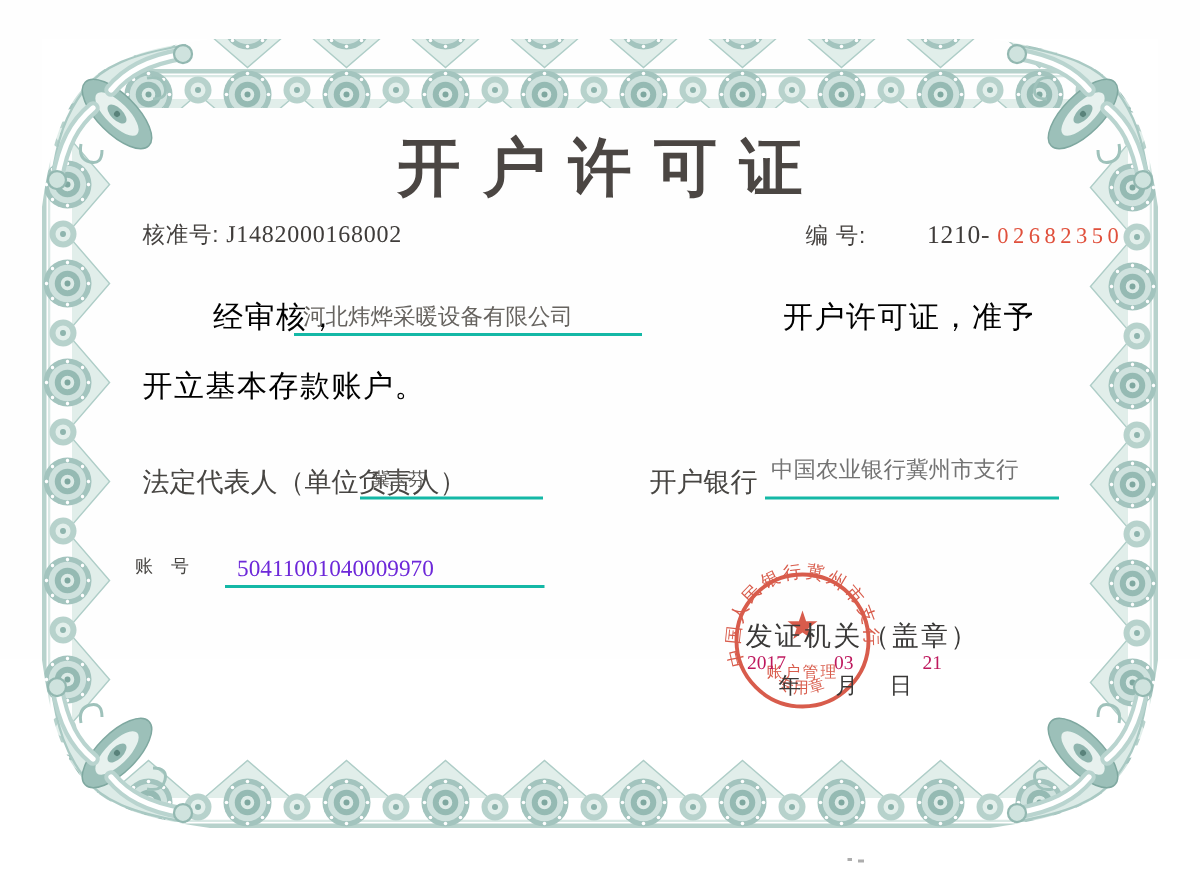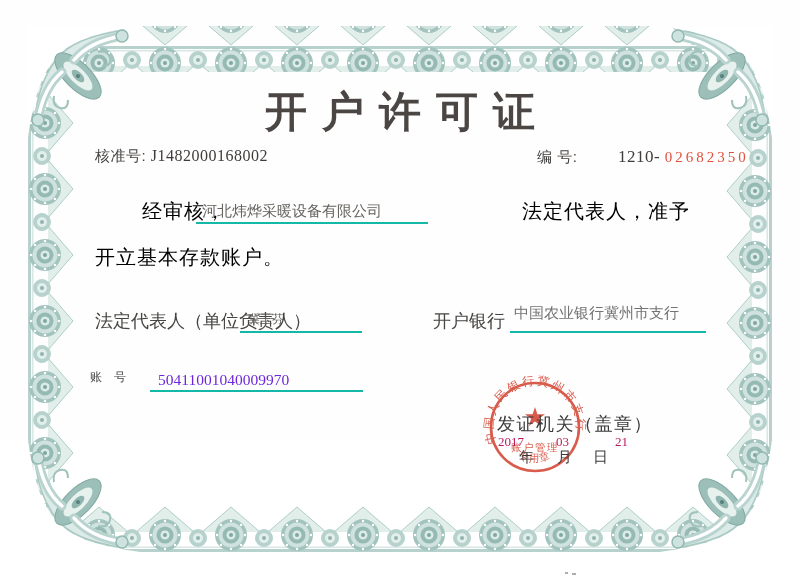--- a/index.html
+++ b/index.html
@@ -100,21 +100,21 @@
     <span class="num">J1482000168002</span>
   </div>
   <div class="abs meta" style="left:537px; top:147px;">
     <span>编 号:</span>
     <span class="num" style="font-size:17px;margin-left:36px;">1210-</span>
     <span class="rednum">02682350</span>
   </div>
 
   <div class="abs bodytext" style="left:142px; top:198px;">经审核，</div>
   <div class="abs fill fillserif" style="left:196px; top:202px; width:232px; height:22px; font-size:15px; padding-left:6px;">河北炜烨采暖设备有限公司</div>
-  <div class="abs bodytext" style="left:522px; top:198px;">法定代表人，准予</div>
+  <div class="abs bodytext" style="left:522px; top:198px;">开户许可证，准予</div>
   <div class="abs bodytext" style="left:95px; top:244px;">开立基本存款账户。</div>
 
   <div class="abs fieldlabel" style="left:95px; top:309px;">法定代表人（单位负责人）</div>
   <div class="abs fill fillserif" style="left:240px; top:311px; width:122px; height:22px; font-size:12px; padding-left:8px; color:#5c5a57;">冀玉芬</div>
   <div class="abs fieldlabel" style="left:433px; top:309px;">开户银行</div>
   <div class="abs fill fillserif" style="left:510px; top:304px; width:196px; height:29px; font-size:15px; padding-left:4px; color:#737373;">中国农业银行冀州市支行</div>
 
   <div class="abs fieldlabel" style="left:90px; top:369px; font-size:12px;text-align:right;">账　号</div>
   <div class="abs fill fillserif" style="left:150px; top:371px; width:213px; height:21px; font-size:15.5px; padding-left:8px; color:#6d28d9;">50411001040009970</div>
 

